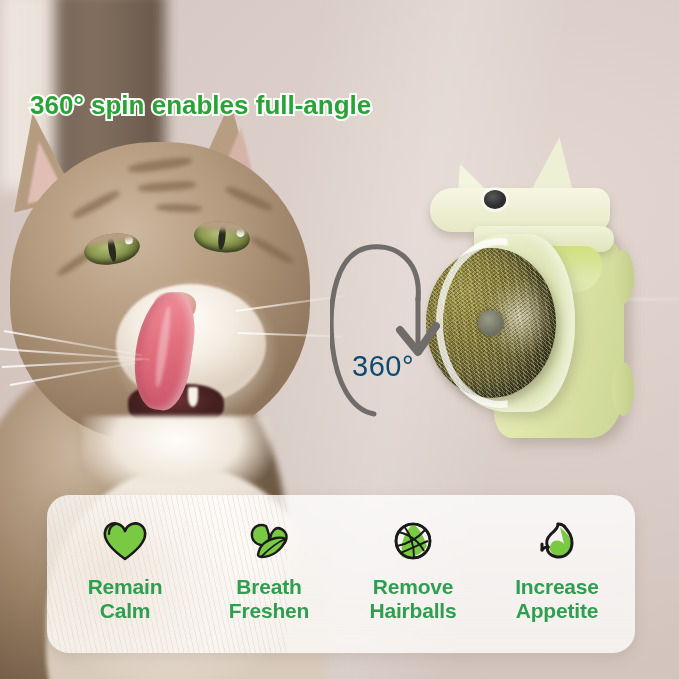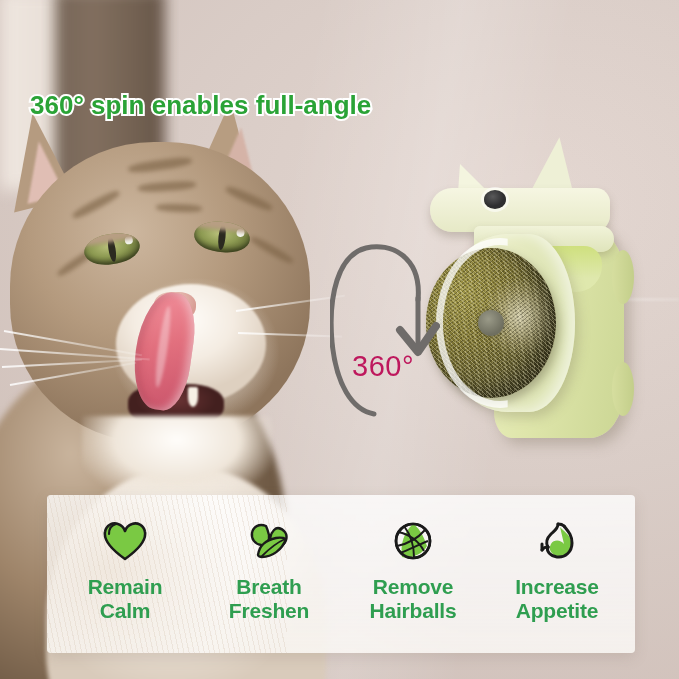--- a/index.html
+++ b/index.html
@@ -165,21 +165,21 @@
     filter:blur(2px);
   }
 
   
   .rot{
     position:absolute;left:330px;top:238px;width:110px;height:185px;
   }
   .rot svg{display:block;}
   .rot-label{
     position:absolute;left:352px;top:350px;
-    font-size:29px;color:#be185d;letter-spacing:.5px;
+    font-size:29px;color:#0c4a6e;letter-spacing:.5px;
     font-family:"Liberation Sans",sans-serif;
   }
 
   
   .product{position:absolute;left:418px;top:142px;width:225px;height:300px;}
   .wallplate{
     position:absolute;left:76px;top:86px;width:130px;height:210px;
     background:linear-gradient(100deg,#e9edbe 0%,#dfe6ab 40%,#cbd694 100%);
     border-radius:18px 34px 34px 18px / 26px 48px 48px 26px;
     box-shadow:6px 6px 14px rgba(120,110,90,.35);
@@ -287,21 +287,21 @@
     font-size:26px;font-weight:bold;color:#2aa336;
     line-height:1.16;
     -webkit-text-stroke:4px #ffffff;
     paint-order:stroke fill;
     white-space:nowrap;
   }
 
   
   .panel{
     position:absolute;left:47px;top:495px;width:588px;height:158px;
-    border-radius:4px;
+    border-radius:22px;
     background:linear-gradient(180deg, rgba(255,255,255,.80) 0%, rgba(255,255,255,.74) 55%, rgba(252,250,247,.82) 100%);
     backdrop-filter:blur(2px);
     box-shadow:0 4px 14px rgba(120,105,95,.18);
     overflow:hidden;
   }
   .panel-fur{
     position:absolute;left:-10px;top:-20px;width:250px;height:210px;
     background:
       repeating-linear-gradient(78deg, rgba(214,198,180,.30) 0 1px, rgba(255,255,255,0) 1px 5px),
       radial-gradient(70% 70% at 30% 45%, rgba(236,226,214,.75), rgba(255,255,255,0) 75%);

